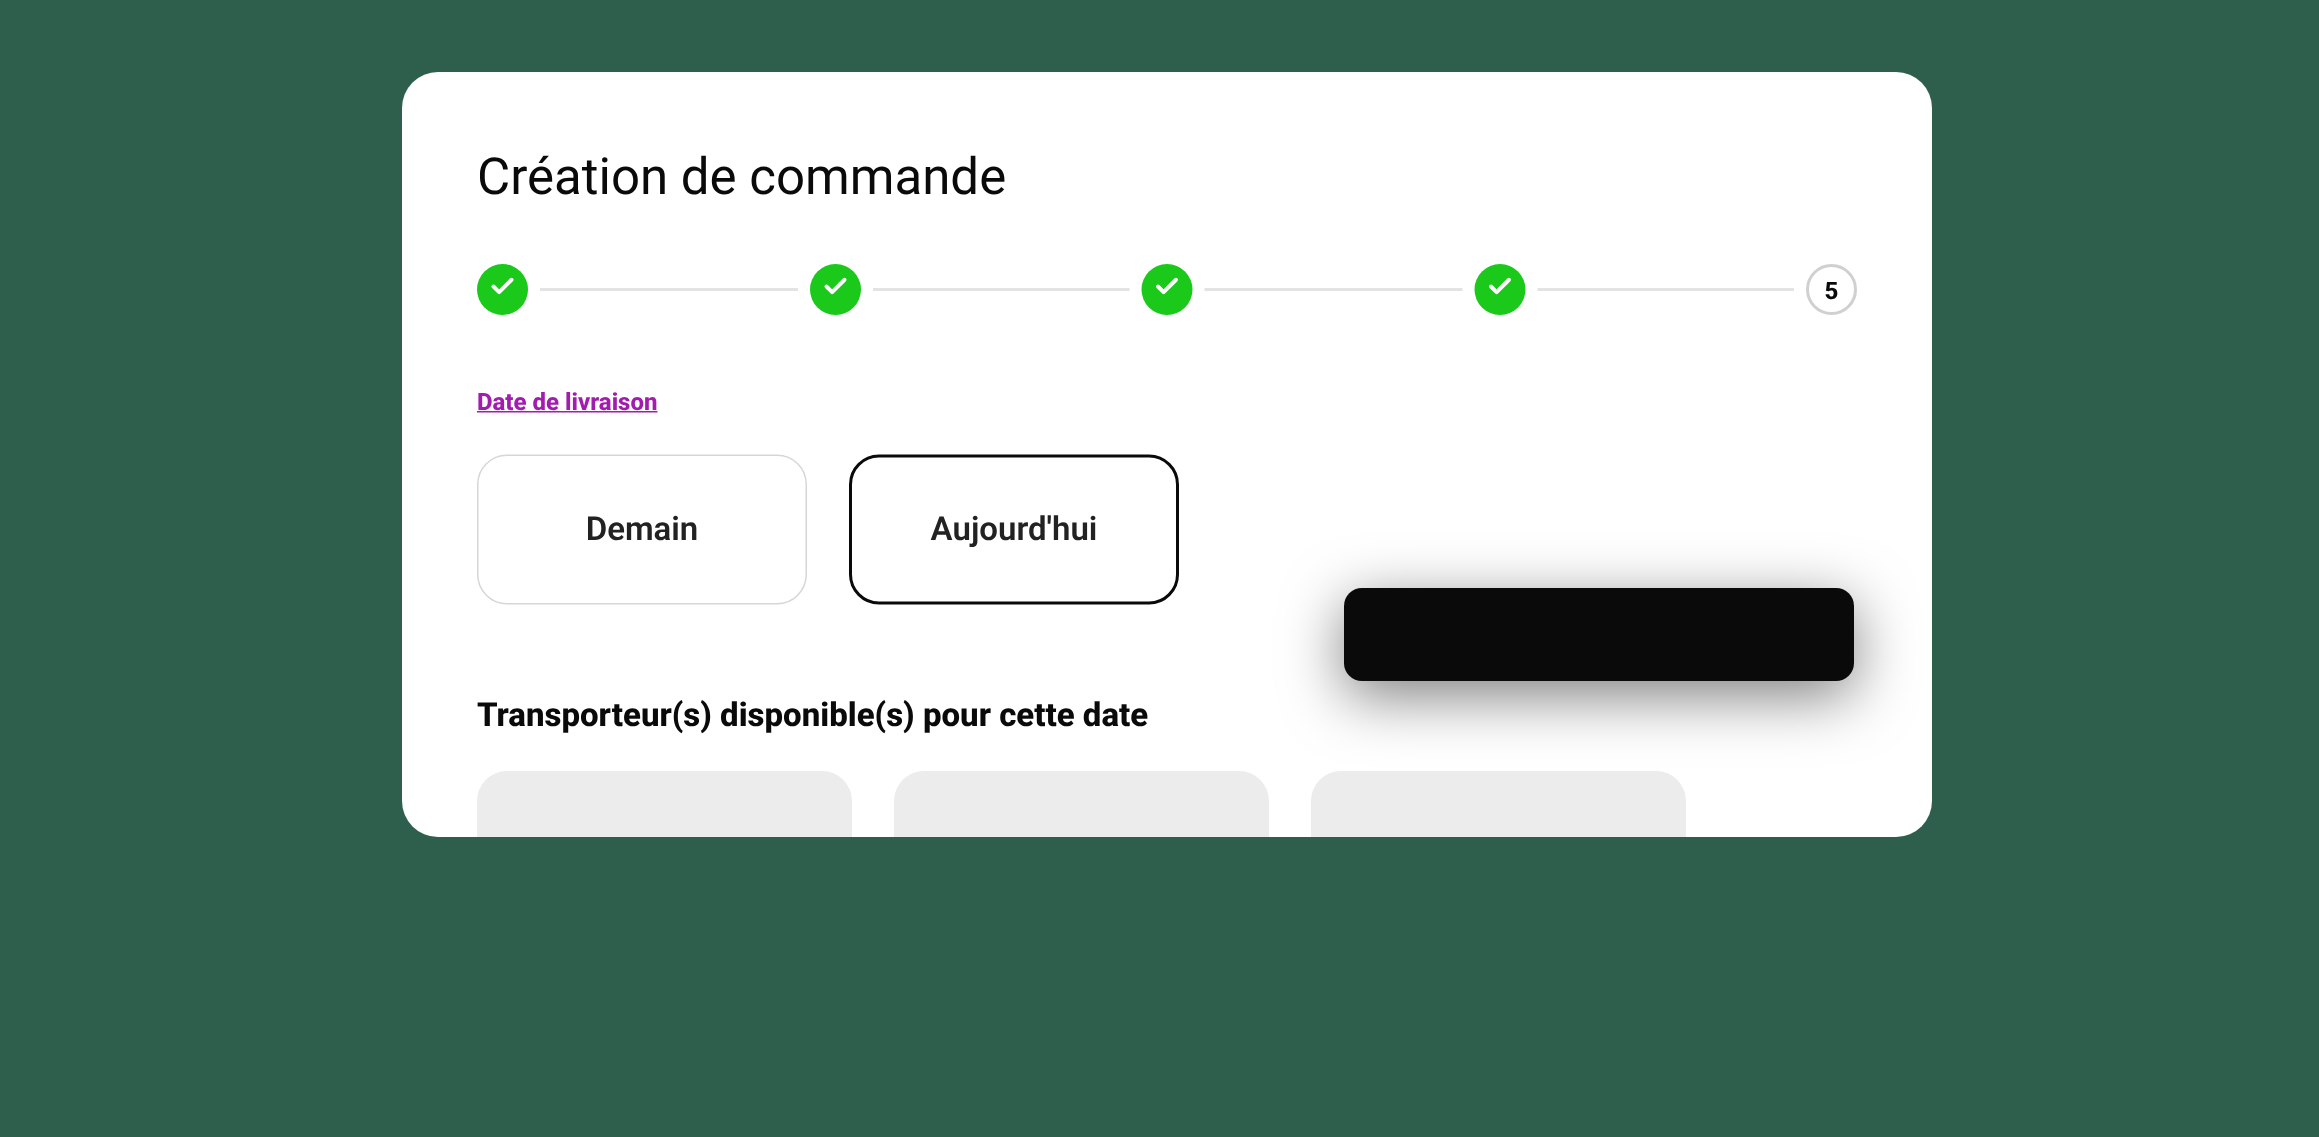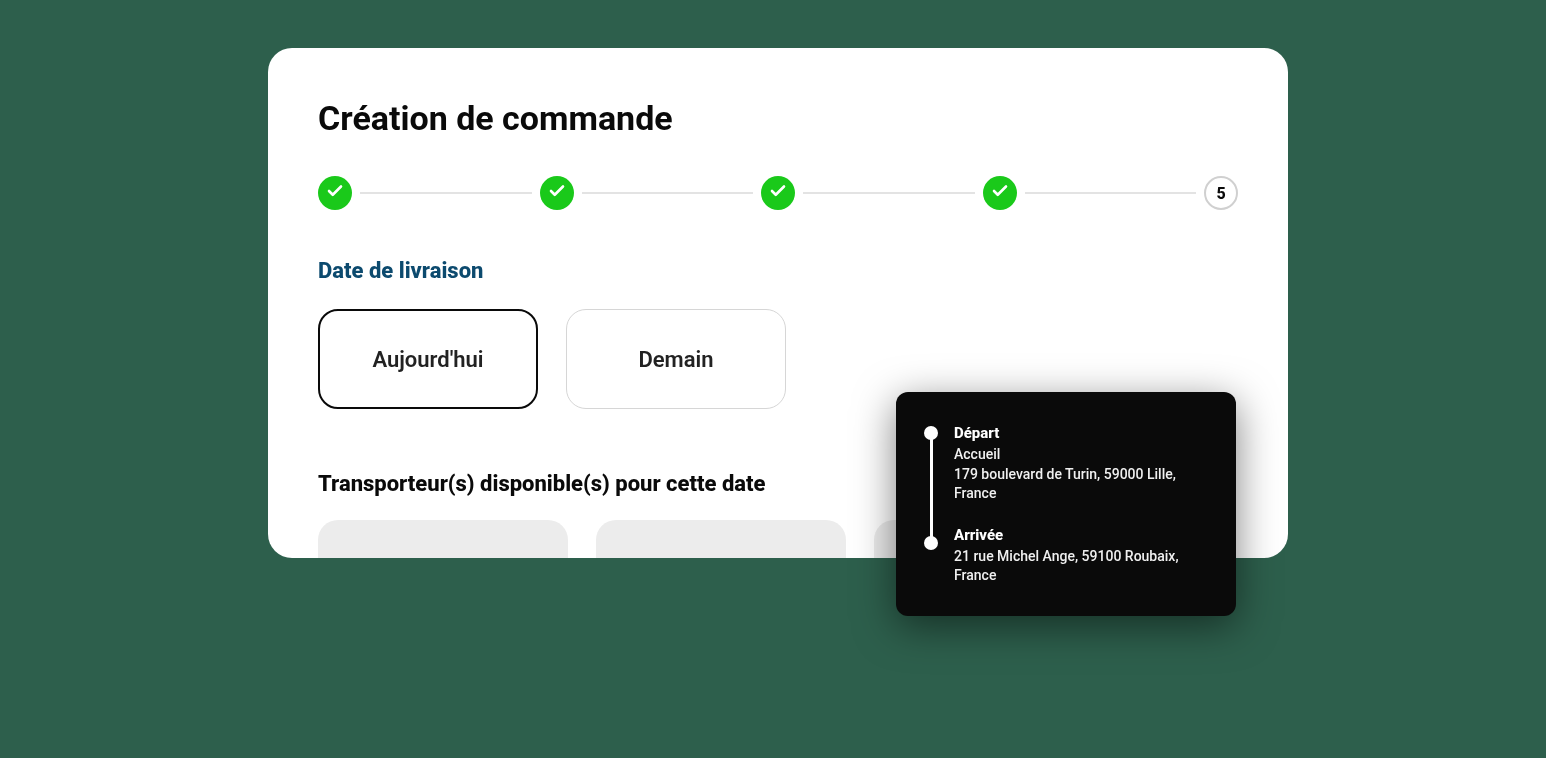--- a/index.html
+++ b/index.html
@@ -24,21 +24,21 @@
     }
     .title-wrap { margin-bottom: 38px; }
     .title-inner { display:inline-block; position:relative; }
     .title-inner::after{
       content:"";
       position:absolute;
       left:0; right:0; bottom:-3px;
       height:14px; background:#ffe600; z-index:-1;
     }
     .page-title2{
-      font-size:34px; font-weight:700; color:#0a0a0a;
+      font-size:34px; font-weight:400; color:#0a0a0a;
     }
     .stepper {
       display: flex;
       align-items: center;
       justify-content: space-between;
       margin-bottom: 48px;
       width: 100%;
     }
     .step-dot {
       width: 34px;
@@ -65,24 +65,25 @@
       border: 2px solid #d0d0d0;
       display: flex;
       align-items: center;
       justify-content: center;
       font-weight: 800;
       font-size: 16px;
       color: #0a0a0a;
       flex-shrink: 0;
     }
     .section-label {
-      font-size: 22px;
-      font-weight: 800;
-      color: #0c4a6e;
+      font-size: 16px;
+      font-weight: 800;
+      color: #a21caf;
       margin-bottom: 26px;
+      text-decoration: underline;
     }
     .date-row {
       display: flex;
       gap: 28px;
       margin-bottom: 62px;
     }
     .date-pill {
       width: 220px;
       height: 100px;
       border-radius: 20px;
@@ -211,47 +212,31 @@
     </div>
     <div class="step-line"></div>
     <div class="step-num">
       <span>5</span>
     </div>
   </div>
 
   <div class="section-label">Date de livraison</div>
 
   <div class="date-row">
+    <div class="date-pill">
+      <span>Demain</span>
+    </div>
     <div class="date-pill selected">
       <span>Aujourd'hui</span>
-    </div>
-    <div class="date-pill">
-      <span>Demain</span>
     </div>
   </div>
 
   <div class="carriers-label">Transporteur(s) disponible(s) pour cette date</div>
 
   <div class="carrier-row">
     <div class="carrier-skel"></div>
     <div class="carrier-skel"></div>
     <div class="carrier-skel"></div>
   </div>
 </div>
 
 <div class="popover">
-  <div class="route">
-    <div class="route-line"></div>
-
-    <div class="route-point">
-      <div class="route-dot" style="top:2px;"></div>
-      <div class="route-label">Départ</div>
-      <div class="route-text">Accueil</div>
-      <div class="route-text">179 boulevard de Turin, 59000 Lille, France</div>
-    </div>
-
-    <div class="route-point">
-      <div class="route-dot" style="top:112px;"></div>
-      <div class="route-label">Arrivée</div>
-      <div class="route-text">21 rue Michel Ange, 59100 Roubaix, France</div>
-    </div>
-  </div>
 </div>
 
 </body></html>

